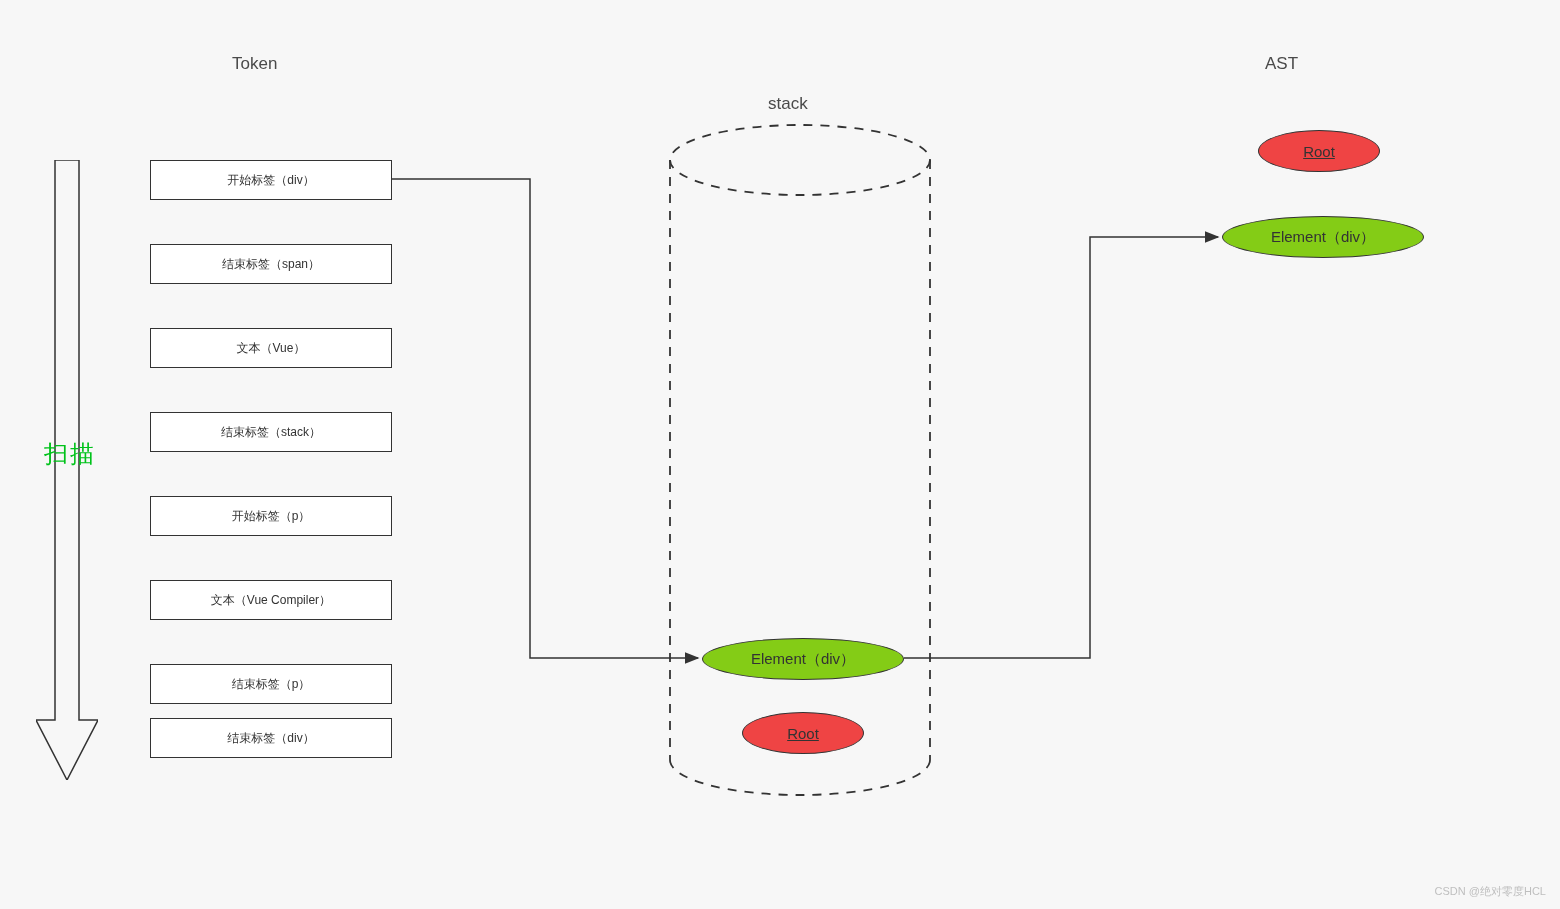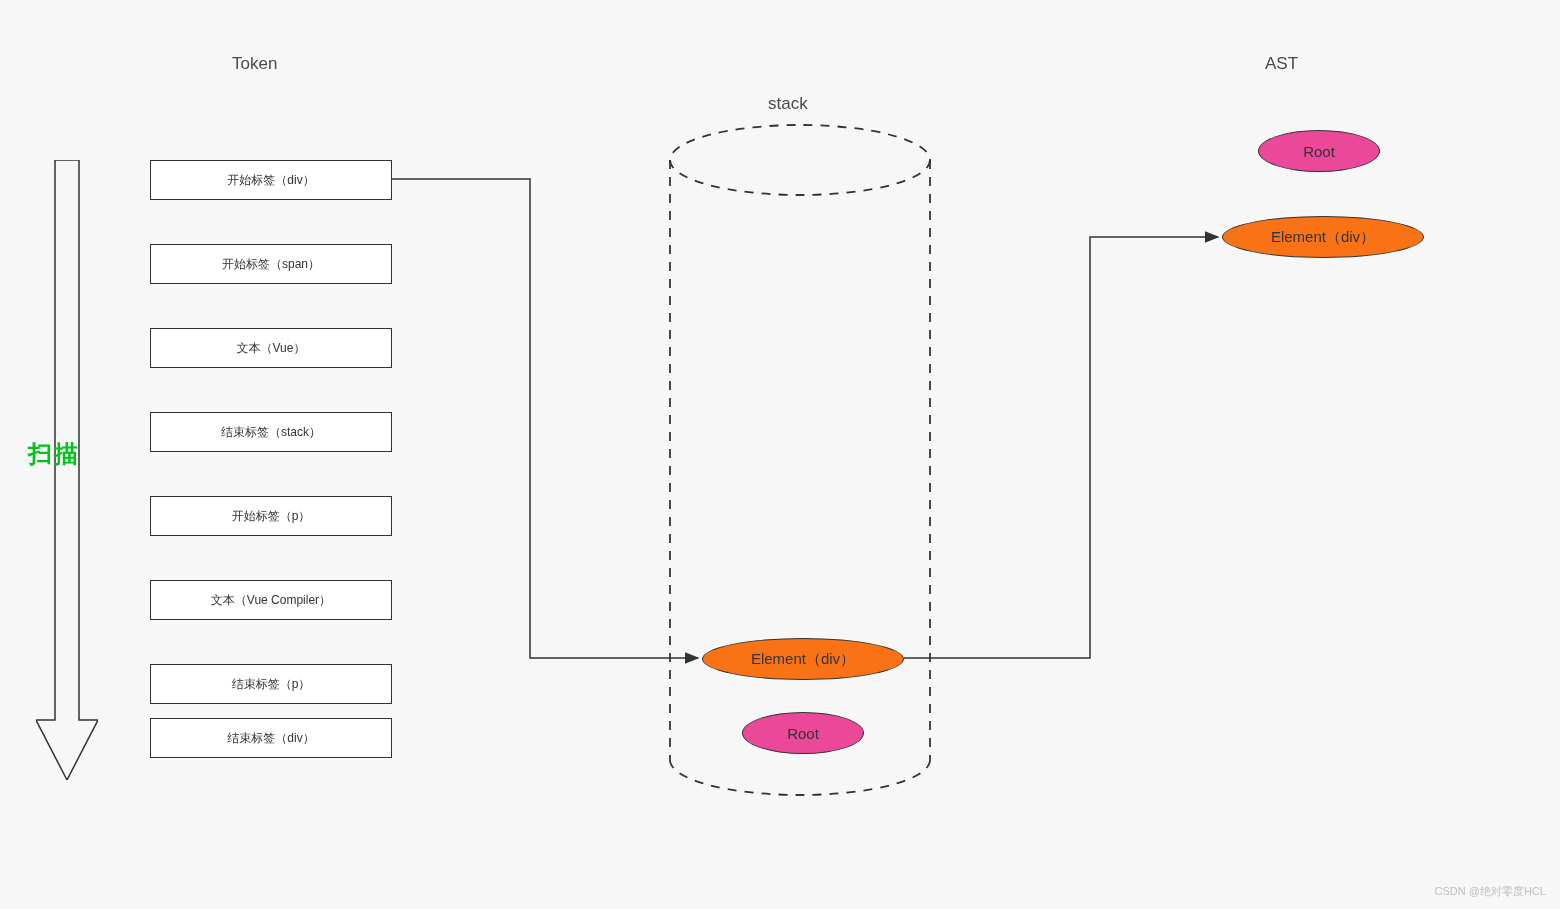--- a/index.html
+++ b/index.html
@@ -27,24 +27,24 @@
   .scan-arrow {
     position: absolute;
     left: 36px;
     top: 160px;
     width: 62px;
     height: 620px;
   }
   .scan-arrow svg { display:block; }
   .scan-label {
     position: absolute;
-    left: 28px;
+    left: 44px;
     top: 438px;
     font-size: 24px;
-    font-weight: bold;
+    font-weight: normal;
     color: #00c21a;
     letter-spacing: 2px;
   }
 
   
   .token-box {
     position: absolute;
     left: 150px;
     width: 240px;
     height: 38px;
@@ -69,22 +69,22 @@
   .ellipse {
     position: absolute;
     border: 1.5px solid #333;
     border-radius: 50% / 50%;
     display: flex;
     align-items: center;
     justify-content: center;
     font-size: 15px;
     height: 40px;
   }
-  .ellipse.yellow { background: #ec4899; }
-  .ellipse.green  { background: #f97316; }
+  .ellipse.yellow { background: #ef4444; text-decoration: underline; }
+  .ellipse.green  { background: #84cc16; }
 
   
   svg.connectors {
     position: absolute;
     left: 0; top: 0;
     width: 1560px;
     height: 909px;
     pointer-events: none;
   }
 
@@ -105,21 +105,21 @@
 <div class="heading title-ast">AST</div>
 
 <div class="scan-arrow">
   <svg width="62" height="620" viewBox="0 0 62 620">
     <path d="M19 0 H43 V560 H62 L31 620 L0 560 H19 Z" fill="none" stroke="#333" stroke-width="1.5"></path>
   </svg>
 </div>
 <div class="scan-label">扫描</div>
 
 <div class="token-box" style="top:160px">开始标签（div）</div>
-<div class="token-box" style="top:244px">开始标签（span）</div>
+<div class="token-box" style="top:244px">结束标签（span）</div>
 <div class="token-box" style="top:328px">文本（Vue）</div>
 <div class="token-box" style="top:412px">结束标签（stack）</div>
 <div class="token-box" style="top:496px">开始标签（p）</div>
 <div class="token-box" style="top:580px">文本（Vue Compiler）</div>
 <div class="token-box" style="top:664px">结束标签（p）</div>
 <div class="token-box" style="top:718px">结束标签（div）</div>
 
 <div class="cylinder">
   <svg width="280" height="680" viewBox="0 0 280 680">
 

